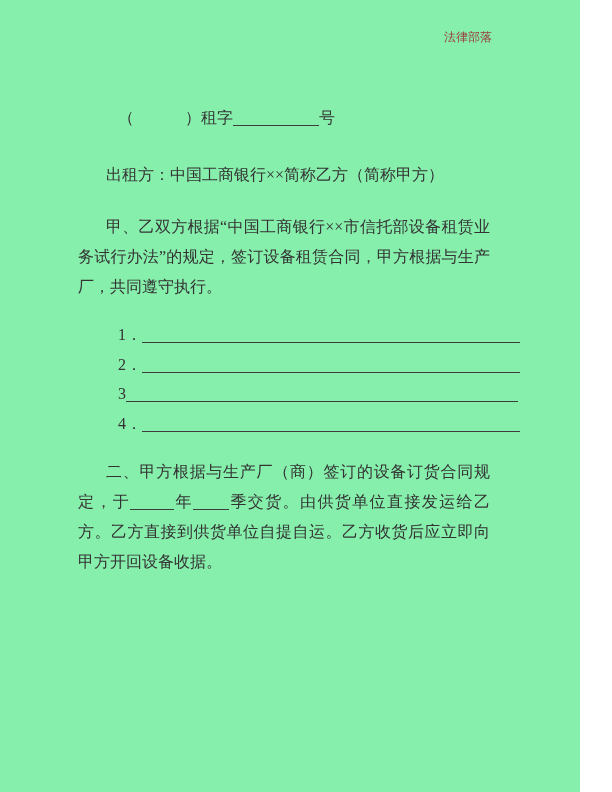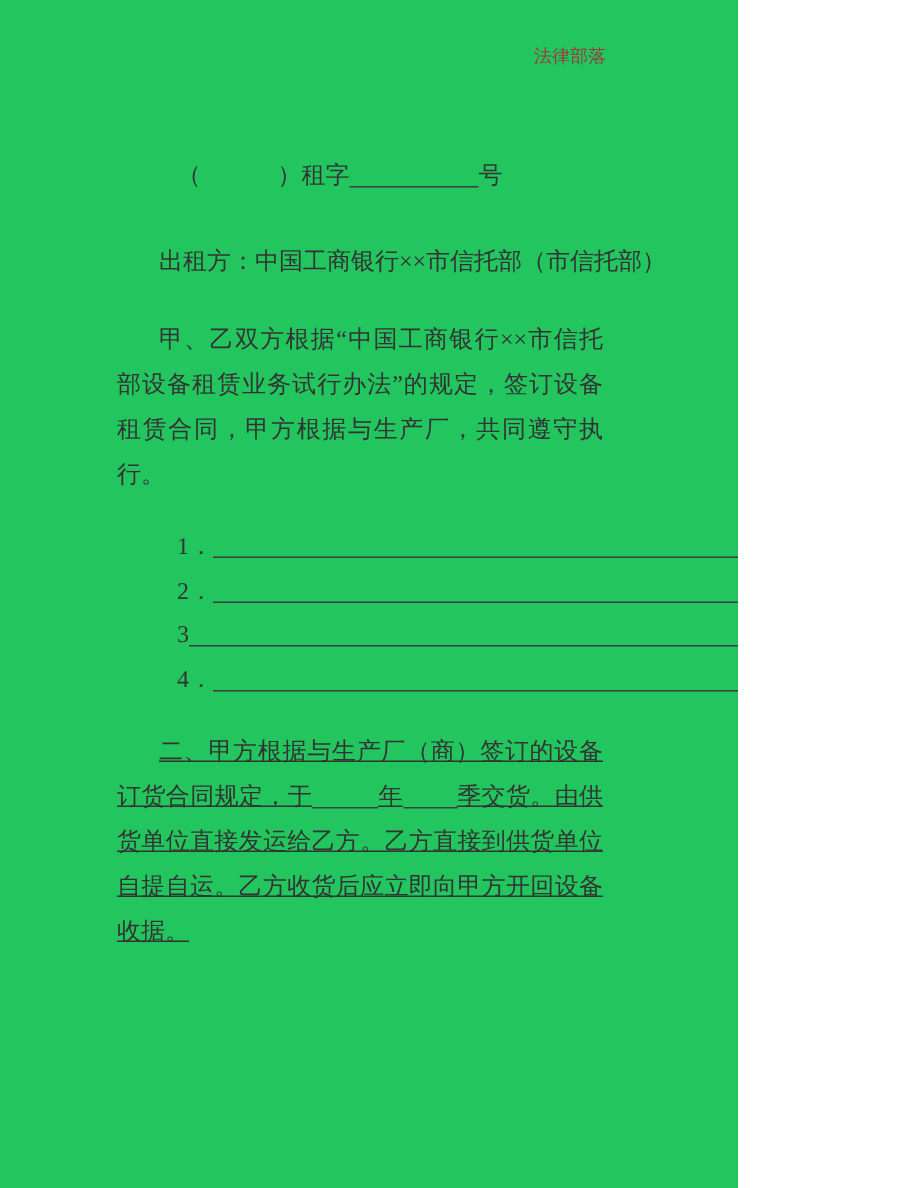--- a/index.html
+++ b/index.html
@@ -1,20 +1,20 @@
 <!DOCTYPE html>
 <html><head>
 <meta charset="utf-8">
 <style>
   html, body { margin: 0; padding: 0; background: #ffffff; }
   .page {
     position: relative;
-    width: 492px;
+    width: 580px;
     height: 792px;
-    background: #22c55e;
+    background: #86efac;
     overflow: hidden;
     font-family: "Liberation Serif", "DejaVu Serif", serif;
     color: #333333;
   }
   .watermark {
     margin: 30px 88px 0 0;
     text-align: right;
     font-size: 12px;
     line-height: 15px;
     color: #9a3b3b;
@@ -40,21 +40,21 @@
   }
   .parties { margin: 27px 0 0 0; }
   .pline { display: block; text-indent: 28px; white-space: nowrap; }
   .para {
     margin: 0;
     text-indent: 28px;
     text-align: justify;
   }
   .m-preamble { margin-top: 22px; }
   .m-article1 { margin-top: 25px; }
-  .m-article2 { margin-top: 19px; text-decoration: underline; }
+  .m-article2 { margin-top: 19px; }
   .list { margin-top: 18px; }
   .list-item {
     padding-left: 40px;
     line-height: 29.5px;
     white-space: nowrap;
   }
   .blank {
     display: inline-block;
     height: 14px;
     border-bottom: 1px solid #3c3c3c;
@@ -68,21 +68,21 @@
 <div class="page">
 
   <div class="watermark">法律部落</div>
 
 
   <div class="content">
 
     <p class="docnum"><span>（</span><span class="gap" style="width: 51px;"></span><span>）租字</span><span class="blank" style="width: 86px;"></span><span>号</span></p>
 
     <p class="parties">
-      <span class="pline"><span>出租方：中国工商银行××市信托部（市信托部）</span></span>
+      <span class="pline"><span>出租方：中国工商银行××简称乙方（简称甲方）</span></span>
     </p>
 
     <p class="para m-preamble"><span>甲、乙双方根据“中国工商银行××市信托部设备租赁业务试行办法”的规定，签订设备租赁合同，甲方根据与生产厂，共同遵守执行。</span></p>
 
 
     <div class="list">
       <div class="list-item"><span>1．</span><span class="blank" style="width: 378px;"></span></div>
       <div class="list-item"><span>2．</span><span class="blank" style="width: 378px;"></span></div>
       <div class="list-item"><span>3</span><span class="blank" style="width: 392px;"></span></div>
       <div class="list-item"><span>4．</span><span class="blank" style="width: 378px;"></span></div>

